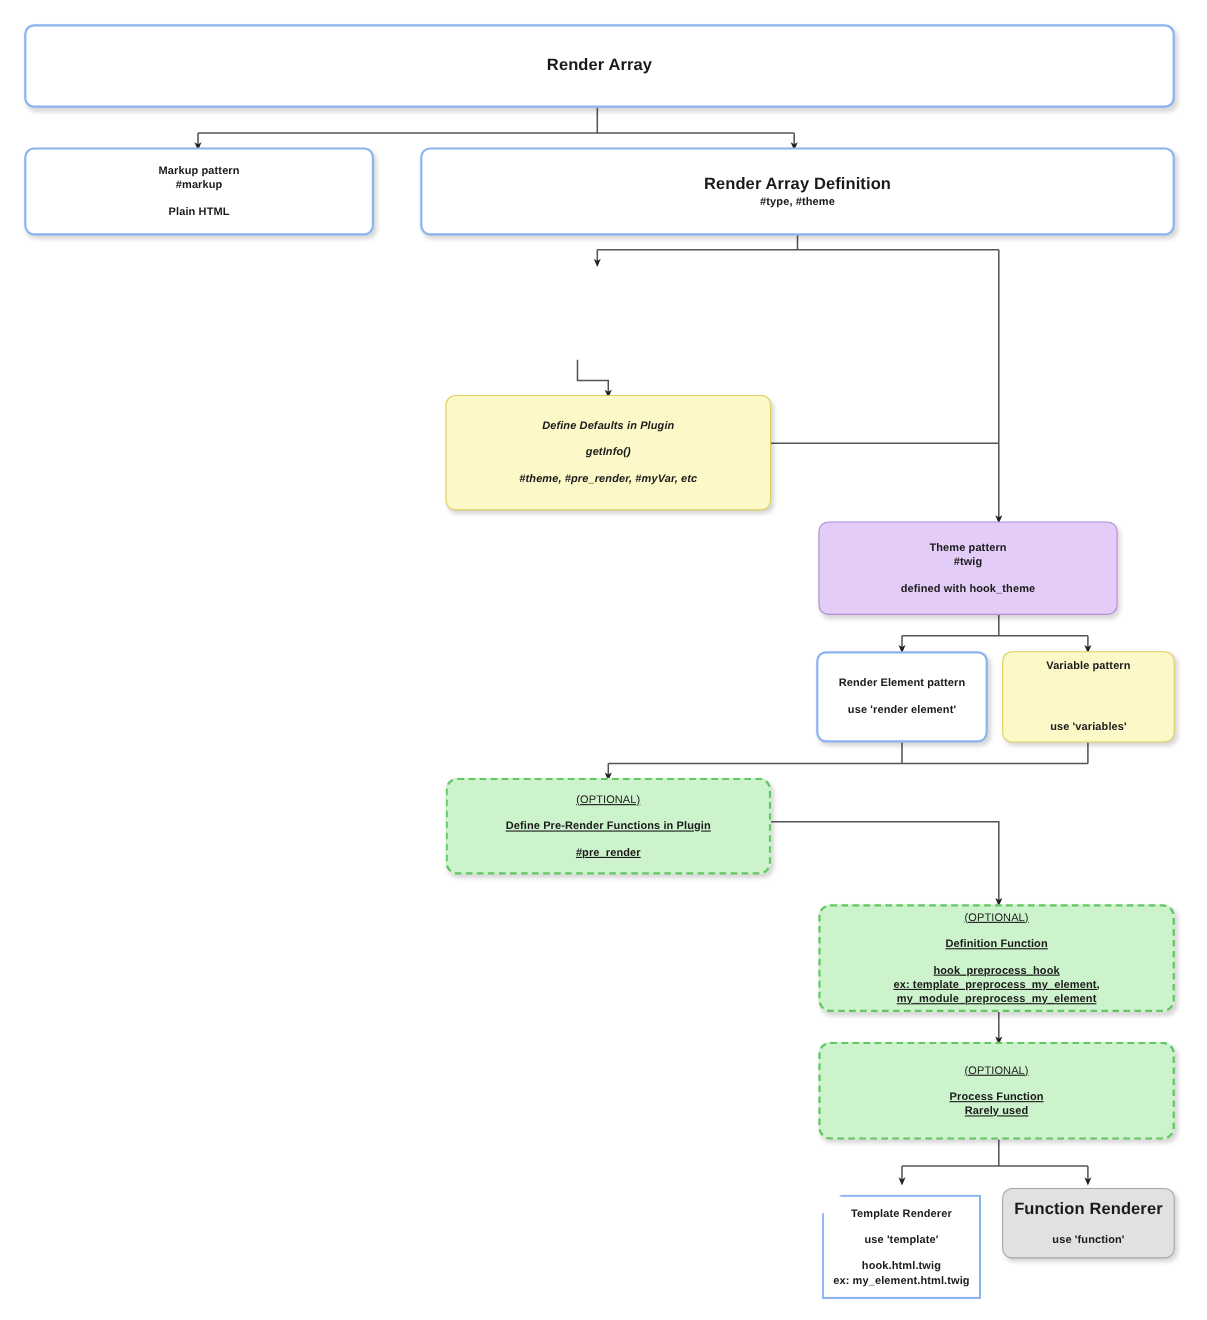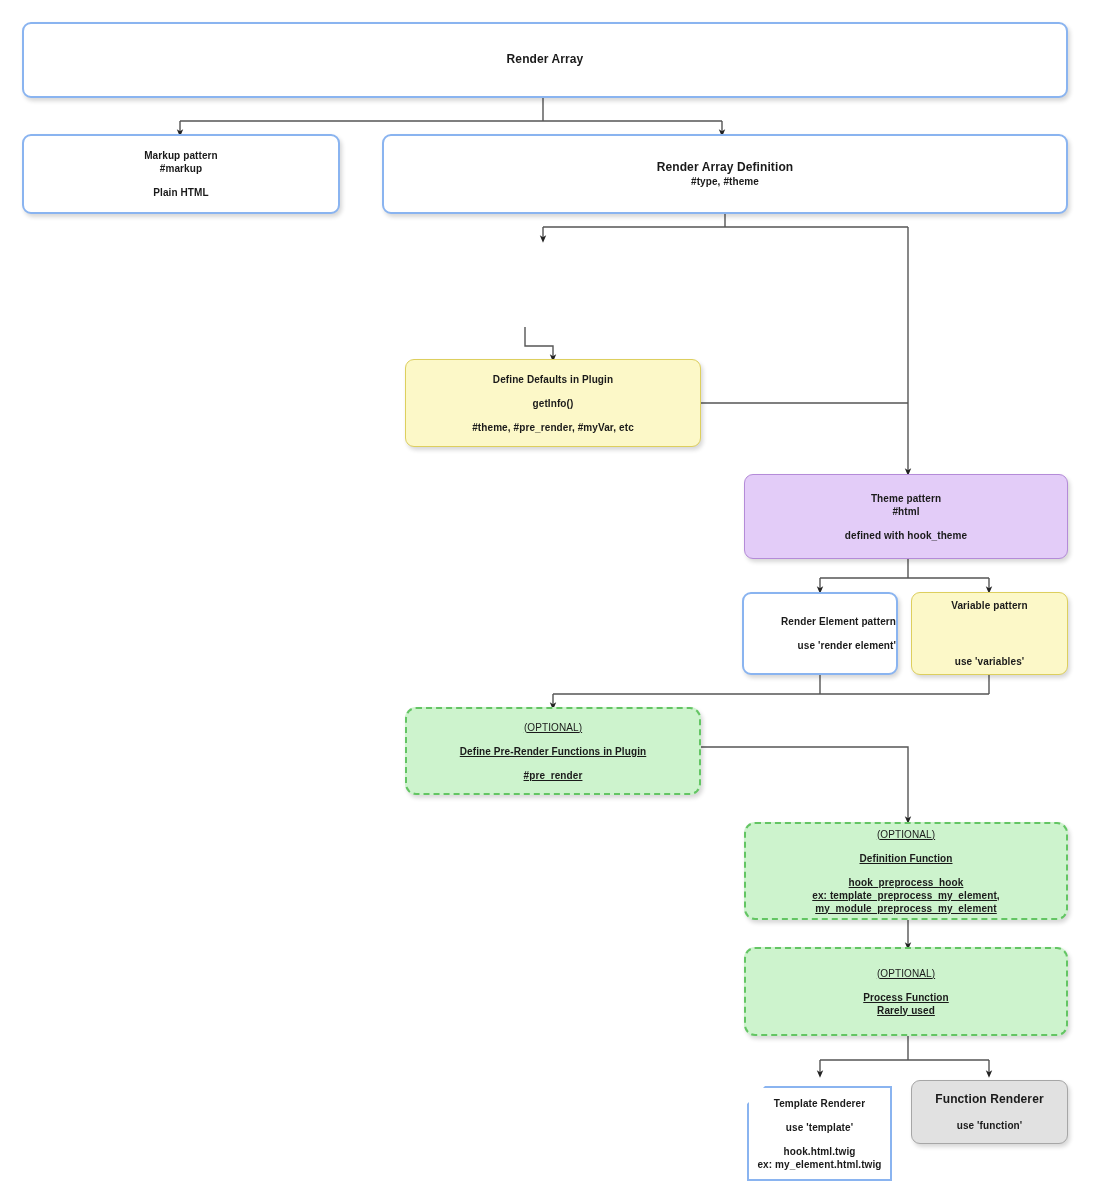--- a/index.html
+++ b/index.html
@@ -69,21 +69,21 @@
   .v-gray {
     background: #e1e1e1;
     border: 1.5px solid #a6a6a6;
   }
   .v-doc {
     background: #ffffff;
     border: 2px solid #8ab4f0;
     border-radius: 0;
     clip-path: polygon(18px 0, 100% 0, 100% 100%, 0 100%, 0 18px);
   }
-  .fs-11 { font-size: 12px; }
+  .fs-11 { font-size: 15px; }
   .fs-10 { font-size: 10px; }
   .thin { font-weight: normal; }
 </style>
 </head>
 <body>
 
 <div id="canvas">
 
   <svg id="edges" viewBox="0 0 1097 1200" xmlns="http://www.w3.org/2000/svg">
     <defs>
@@ -138,36 +138,36 @@
   </div>
 
   <div class="node v-blue" style="left:22px; top:134px; width:318px; height:80px;">
     <span class="ln fs-10">Markup pattern</span>
     <span class="ln fs-10">#markup</span>
     <span class="gap"></span>
     <span class="ln fs-10">Plain HTML</span>
   </div>
 
 
-  <div class="node v-yellow" style="left:405px; top:359px; width:296px; height:88px;">
+  <div class="node v-yellow" style="left:405px; top:359px; width:296px; height:105px;font-style:italic;">
     <span class="ln fs-10">Define Defaults in Plugin</span>
     <span class="gap"></span>
     <span class="ln fs-10">getInfo()</span>
     <span class="gap"></span>
     <span class="ln fs-10">#theme, #pre_render, #myVar, etc</span>
   </div>
 
-  <div class="node v-purple" style="left:744px; top:474px; width:324px; height:85px;">
+  <div class="node v-purple" style="left:744px; top:474px; width:272px; height:85px;">
     <span class="ln fs-10">Theme pattern</span>
-    <span class="ln fs-10">#html</span>
+    <span class="ln fs-10">#twig</span>
     <span class="gap"></span>
     <span class="ln fs-10">defined with hook_theme</span>
   </div>
 
-  <div class="node v-blue" style="left:742px; top:592px; width:156px; height:83px;align-items:flex-end;">
+  <div class="node v-blue" style="left:742px; top:592px; width:156px; height:83px;">
     <span class="ln fs-10">Render Element pattern</span>
     <span class="gap"></span>
     <span class="ln fs-10">use 'render element'</span>
   </div>
 
   <div class="node v-yellow" style="left:911px; top:592px; width:157px; height:83px;gap:16px;">
     <span class="ln fs-10">Variable pattern</span>
     <span class="gap"></span>
     <span class="ln fs-10">use 'variables'</span>
   </div>

